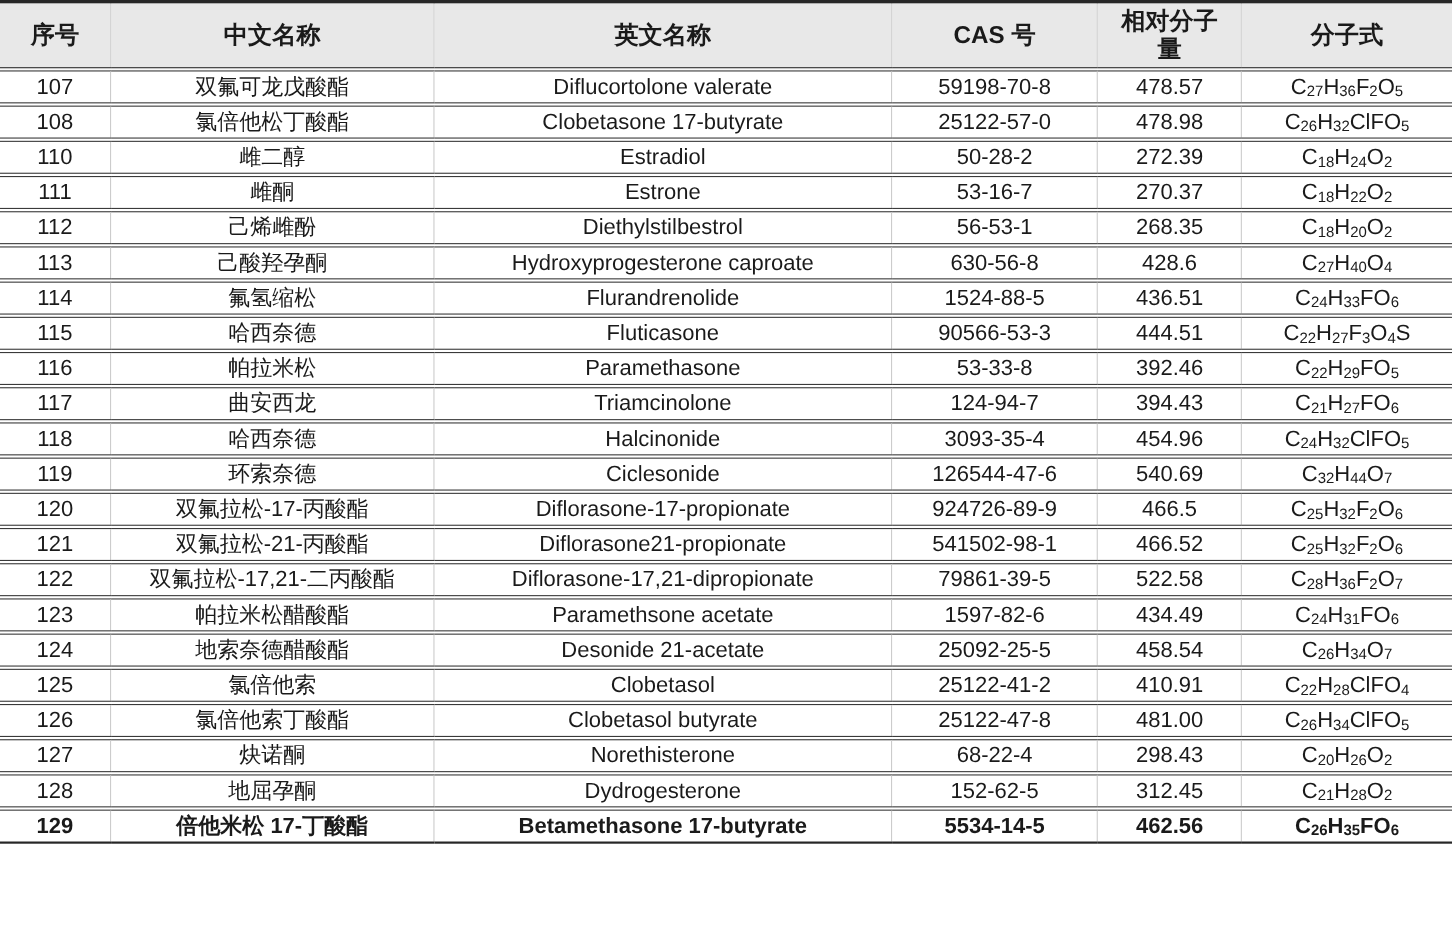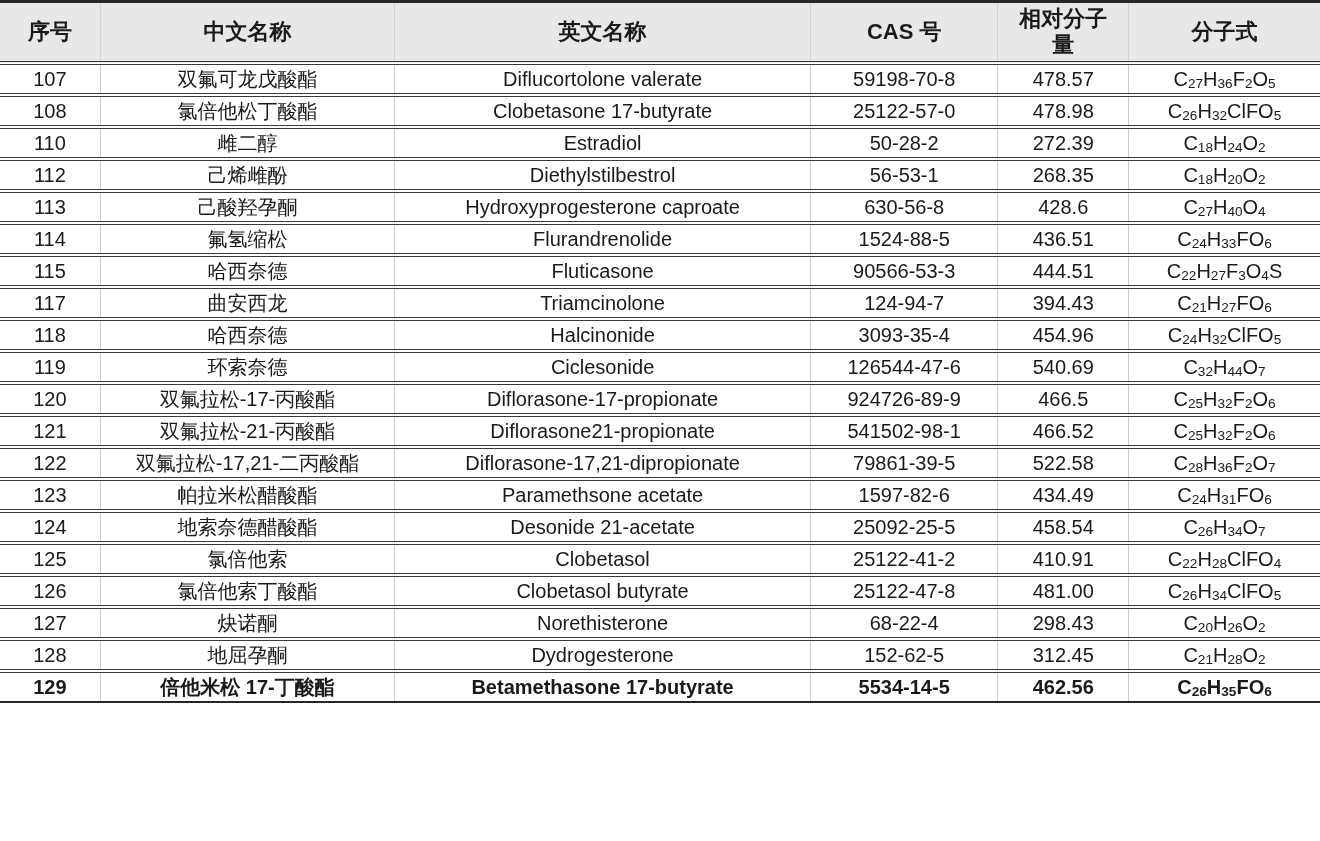--- a/index.html
+++ b/index.html
@@ -104,20 +104,28 @@
       </tr>
       <tr>
         <td>110</td>
         <td>雌二醇</td>
         <td>Estradiol</td>
         <td>50-28-2</td>
         <td>272.39</td>
         <td>C<sub>18</sub>H<sub>24</sub>O<sub>2</sub></td>
       </tr>
       <tr>
+        <td>111</td>
+        <td>雌酮</td>
+        <td>Estrone</td>
+        <td>53-16-7</td>
+        <td>270.37</td>
+        <td>C<sub>18</sub>H<sub>22</sub>O<sub>2</sub></td>
+      </tr>
+      <tr>
         <td>112</td>
         <td>己烯雌酚</td>
         <td>Diethylstilbestrol</td>
         <td>56-53-1</td>
         <td>268.35</td>
         <td>C<sub>18</sub>H<sub>20</sub>O<sub>2</sub></td>
       </tr>
       <tr>
         <td>113</td>
         <td>己酸羟孕酮</td>
@@ -136,20 +144,28 @@
       </tr>
       <tr>
         <td>115</td>
         <td>哈西奈德</td>
         <td>Fluticasone</td>
         <td>90566-53-3</td>
         <td>444.51</td>
         <td>C<sub>22</sub>H<sub>27</sub>F<sub>3</sub>O<sub>4</sub>S</td>
       </tr>
       <tr>
+        <td>116</td>
+        <td>帕拉米松</td>
+        <td>Paramethasone</td>
+        <td>53-33-8</td>
+        <td>392.46</td>
+        <td>C<sub>22</sub>H<sub>29</sub>FO<sub>5</sub></td>
+      </tr>
+      <tr>
         <td>117</td>
         <td>曲安西龙</td>
         <td>Triamcinolone</td>
         <td>124-94-7</td>
         <td>394.43</td>
         <td>C<sub>21</sub>H<sub>27</sub>FO<sub>6</sub></td>
       </tr>
       <tr>
         <td>118</td>
         <td>哈西奈德</td>

